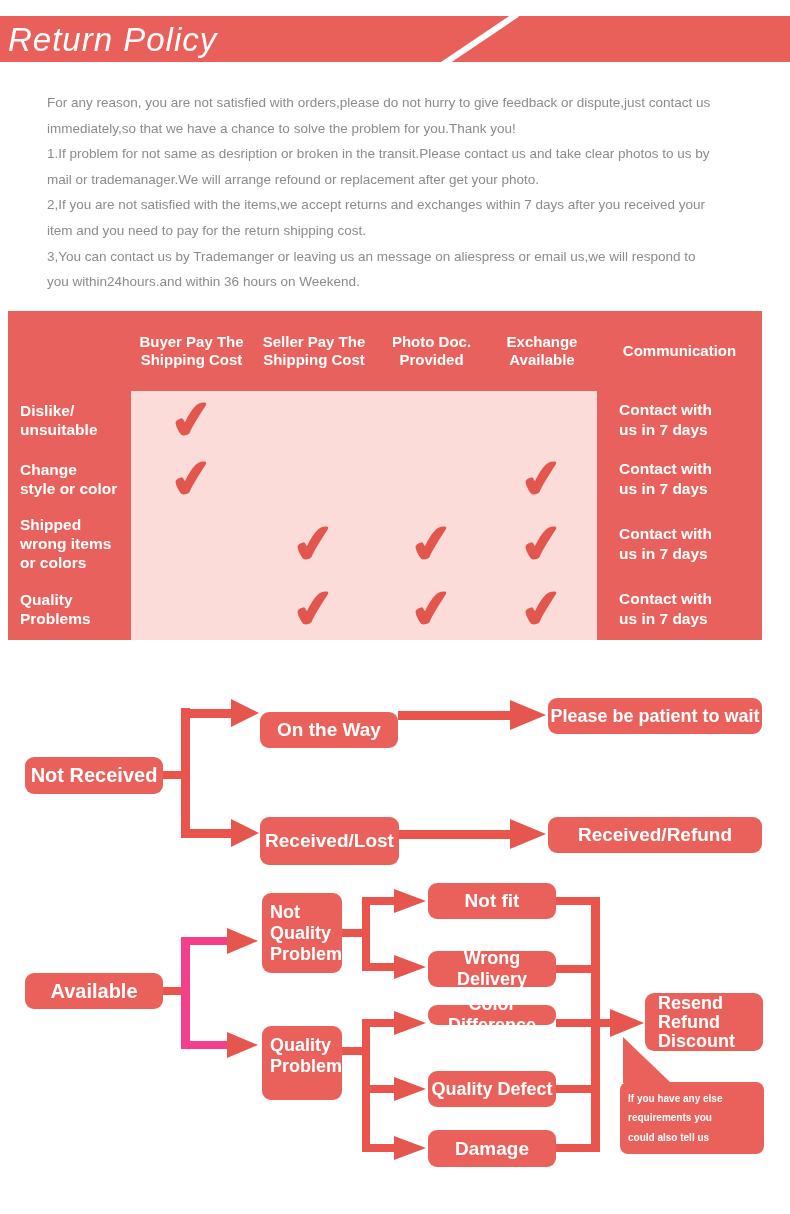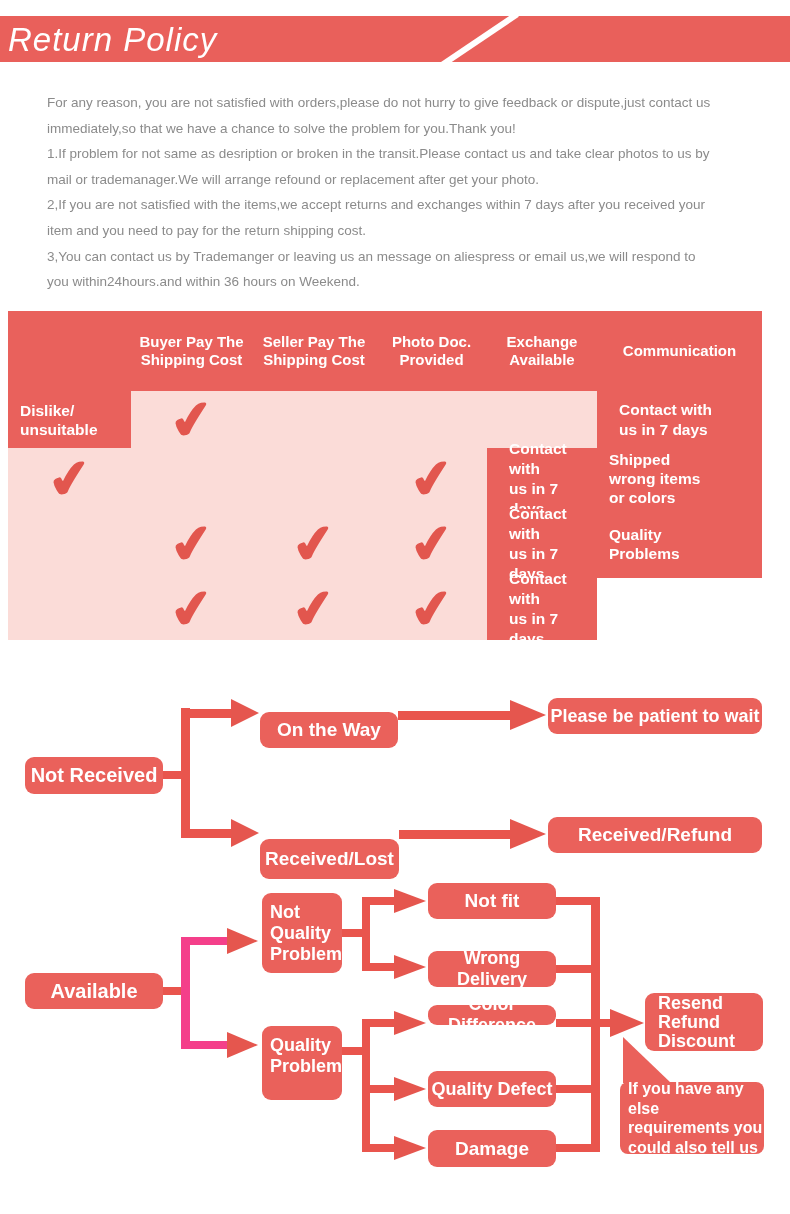--- a/index.html
+++ b/index.html
@@ -67,20 +67,22 @@
 unsuitable</div>
     <div class="td">
         <span class="check">✔</span>
       </div>
     <div class="td"></div>
     <div class="td"></div>
     <div class="td"></div>
     <div class="note">Contact with
 us in 7 days</div>
 
+    <div class="rowlabel">Change
+style or color</div>
     <div class="td">
         <span class="check">✔</span>
       </div>
     <div class="td"></div>
     <div class="td"></div>
     <div class="td">
         <span class="check">✔</span>
       </div>
     <div class="note">Contact with
 us in 7 days</div>
@@ -123,21 +125,21 @@
   <div class="line" style="left:181px;top:709px;width:50px;height:9px;"></div>
   <div class="ah r" style="left:231px;top:699px;border-width:14px 0 14px 28px;"></div>
   <div class="line" style="left:181px;top:829px;width:50px;height:9px;"></div>
   <div class="ah r" style="left:231px;top:819px;border-width:14px 0 14px 28px;"></div>
 
   <div class="node" style="left:260px;top:698px;width:138px;height:36px;margin-top:14px;">On the Way</div>
   <div class="line" style="left:398px;top:711px;width:112px;height:9px;"></div>
   <div class="ah r" style="left:510px;top:700px;border-width:15px 0 15px 36px;"></div>
   <div class="node" style="left:548px;top:698px;width:214px;height:36px;font-size:18px;">Please be patient to wait</div>
 
-  <div class="node" style="left:260px;top:839px;width:139px;height:40px;text-align:center;">Received/Lost</div>
+  <div class="node" style="left:260px;top:817px;width:139px;height:48px;text-align:center;">Received/Lost</div>
   <div class="line" style="left:399px;top:830px;width:111px;height:9px;"></div>
   <div class="ah r" style="left:510px;top:819px;border-width:15px 0 15px 36px;"></div>
   <div class="node" style="left:548px;top:817px;width:214px;height:36px;">Received/Refund</div>
 
   <div class="node" style="left:25px;top:973px;width:138px;height:36px;font-size:20px;">Available</div>
   <div class="line" style="left:163px;top:987px;width:18px;height:8px;"></div>
   <div class="line pink" style="left:181px;top:937px;width:9px;height:112px;"></div>
   <div class="line pink" style="left:181px;top:937px;width:46px;height:8px;"></div>
   <div class="ah r" style="left:227px;top:928px;border-width:13px 0 13px 31px;"></div>
   <div class="line pink" style="left:181px;top:1041px;width:46px;height:8px;"></div>
@@ -175,17 +177,17 @@
   <div class="line" style="left:556px;top:1144px;width:36px;height:8px;"></div>
   <div class="line" style="left:591px;top:897px;width:9px;height:255px;"></div>
 
   <div class="line" style="left:600px;top:1019px;width:10px;height:8px;"></div>
   <div class="ah r" style="left:610px;top:1009px;border-width:14px 0 14px 34px;"></div>
   <div class="node left-text pre" style="left:645px;top:993px;width:118px;height:58px;font-size:18px;line-height:19px;padding-left:13px;">Resend
 Refund
 Discount</div>
 
   <div class="ah" style="left:623px;top:1037px;border-width:0 48px 46px 0;border-bottom-color:#ea615b;"></div>
-  <div class="node left-text pre" style="left:620px;top:1082px;width:144px;height:72px;font-size:16px;line-height:19.5px;padding-left:8px;border-radius:8px;">If you have any else
+  <div class="node left-text pre" style="left:620px;top:1082px;width:144px;height:72px;font-size:10px;line-height:19.5px;padding-left:8px;border-radius:8px;">If you have any else
 requirements you
 could also tell us</div>
 
 </div>
 
 </body></html>

